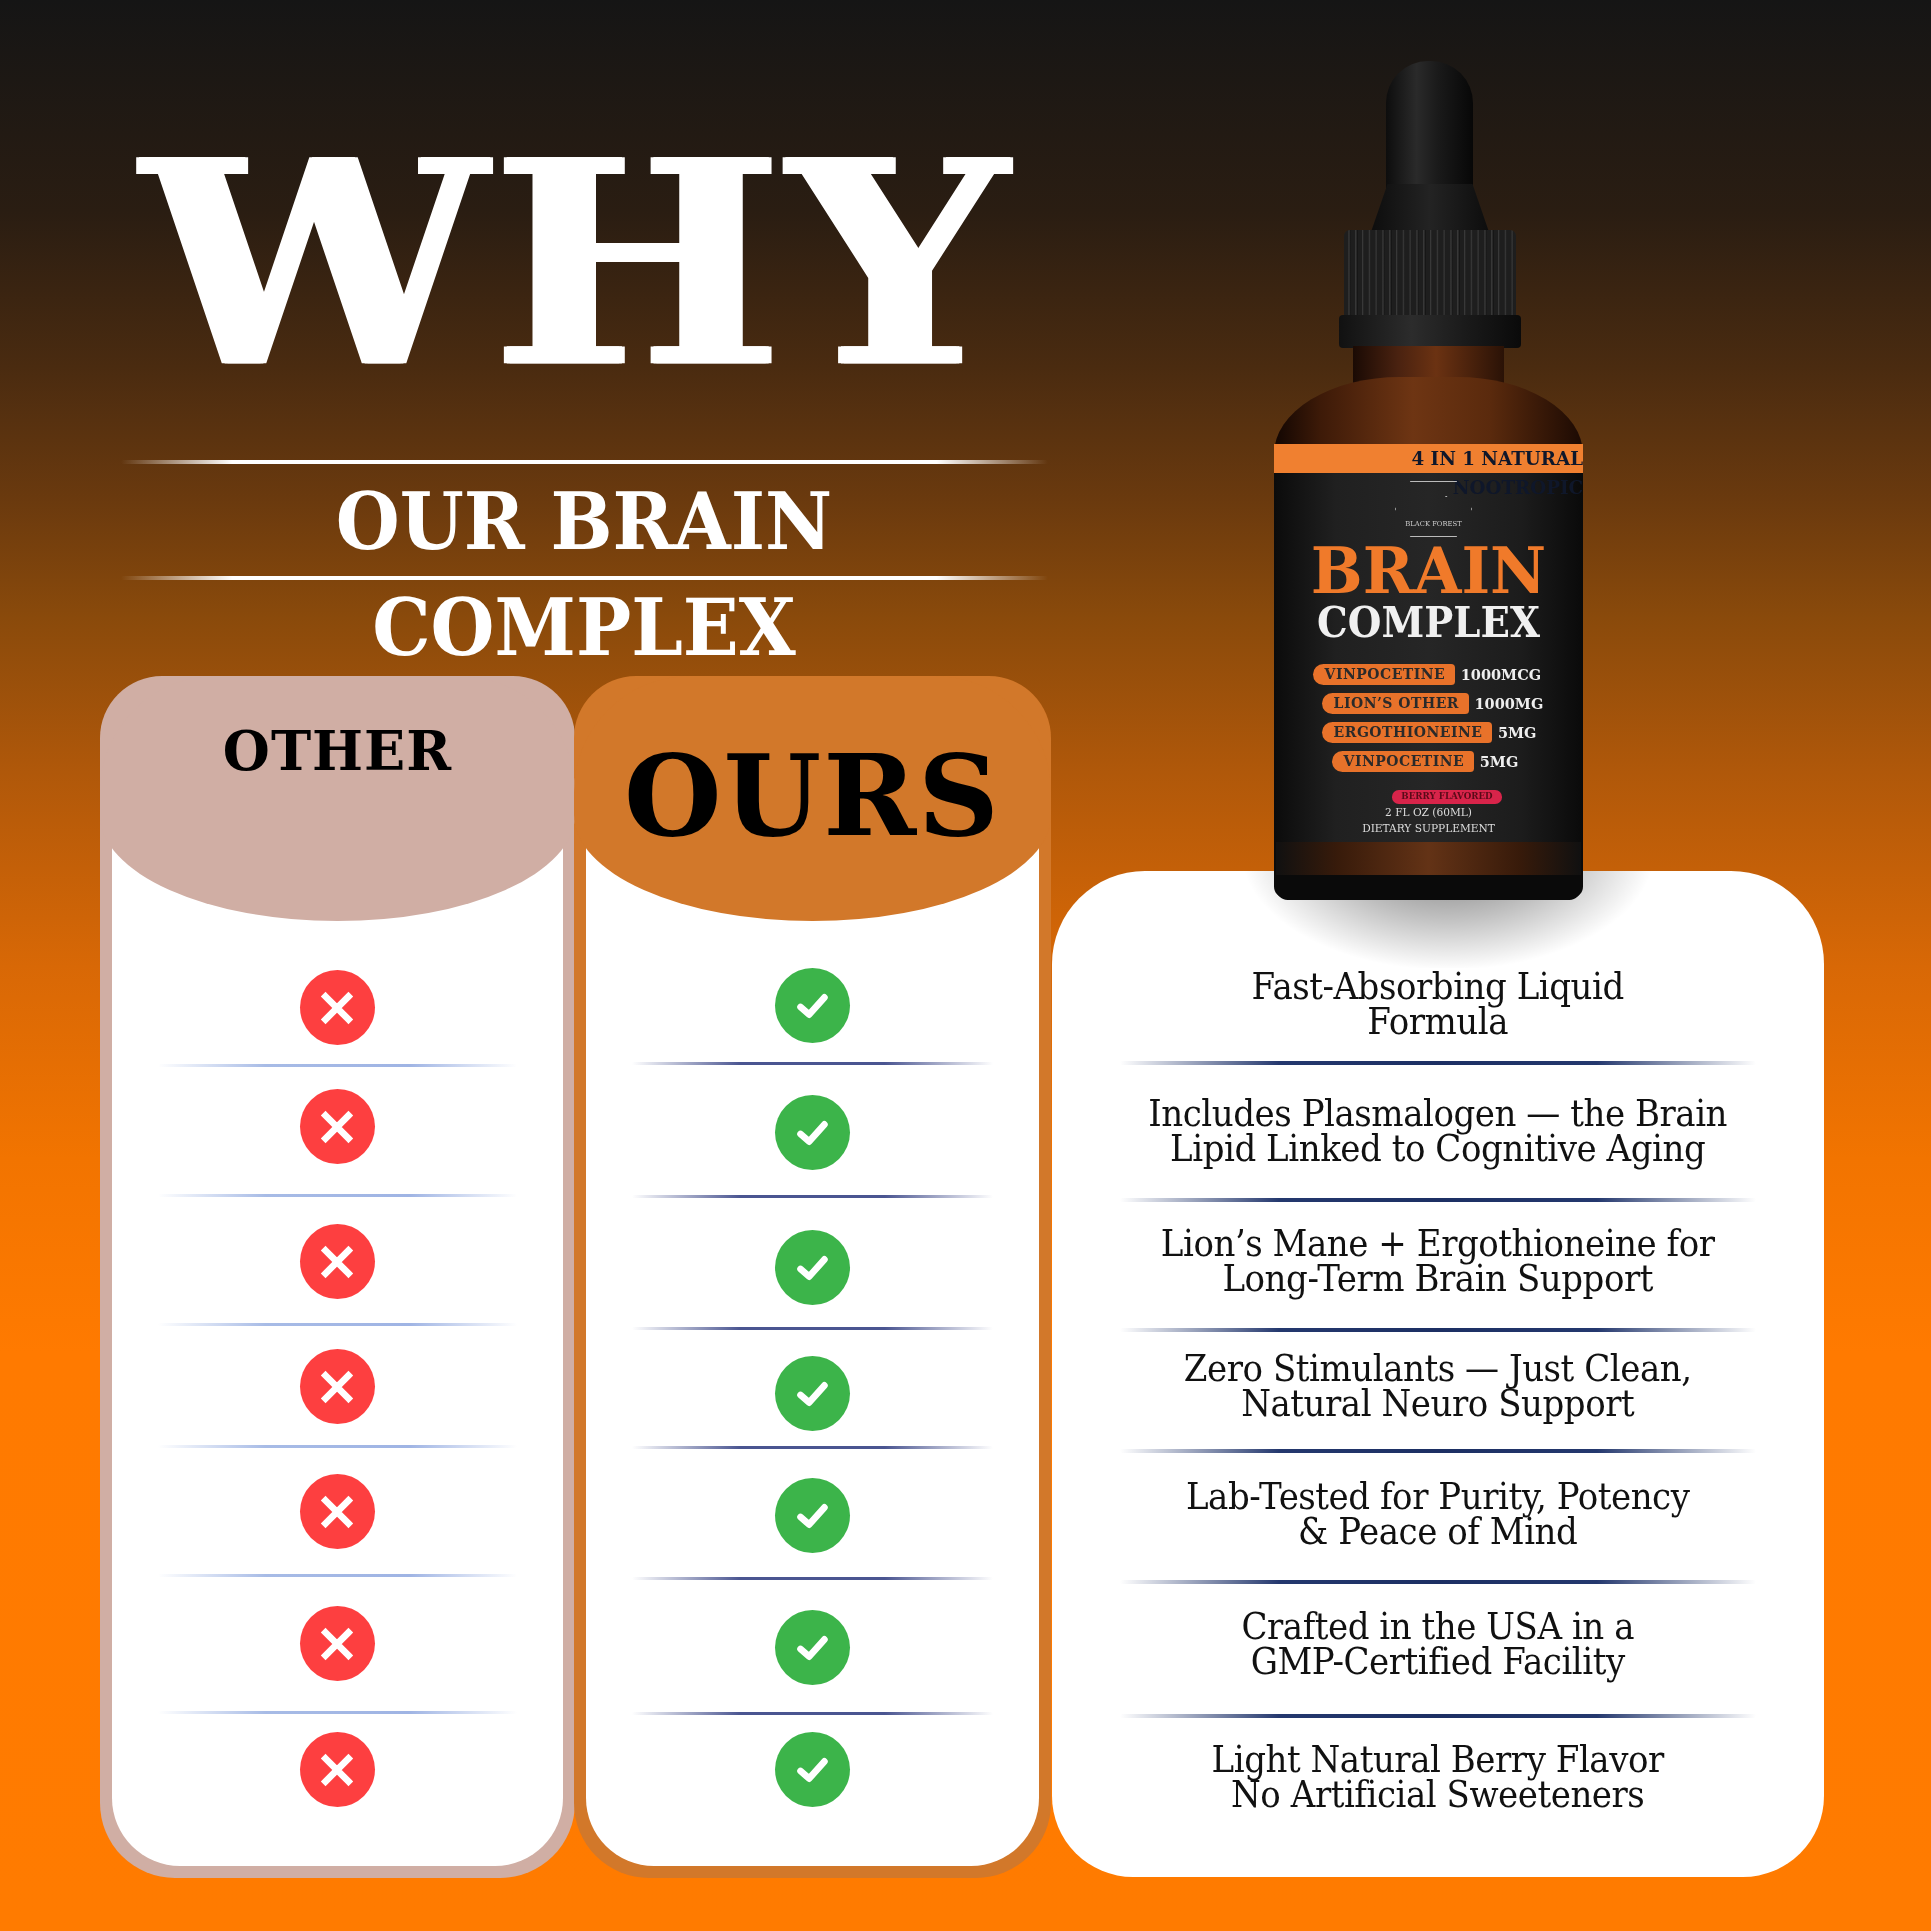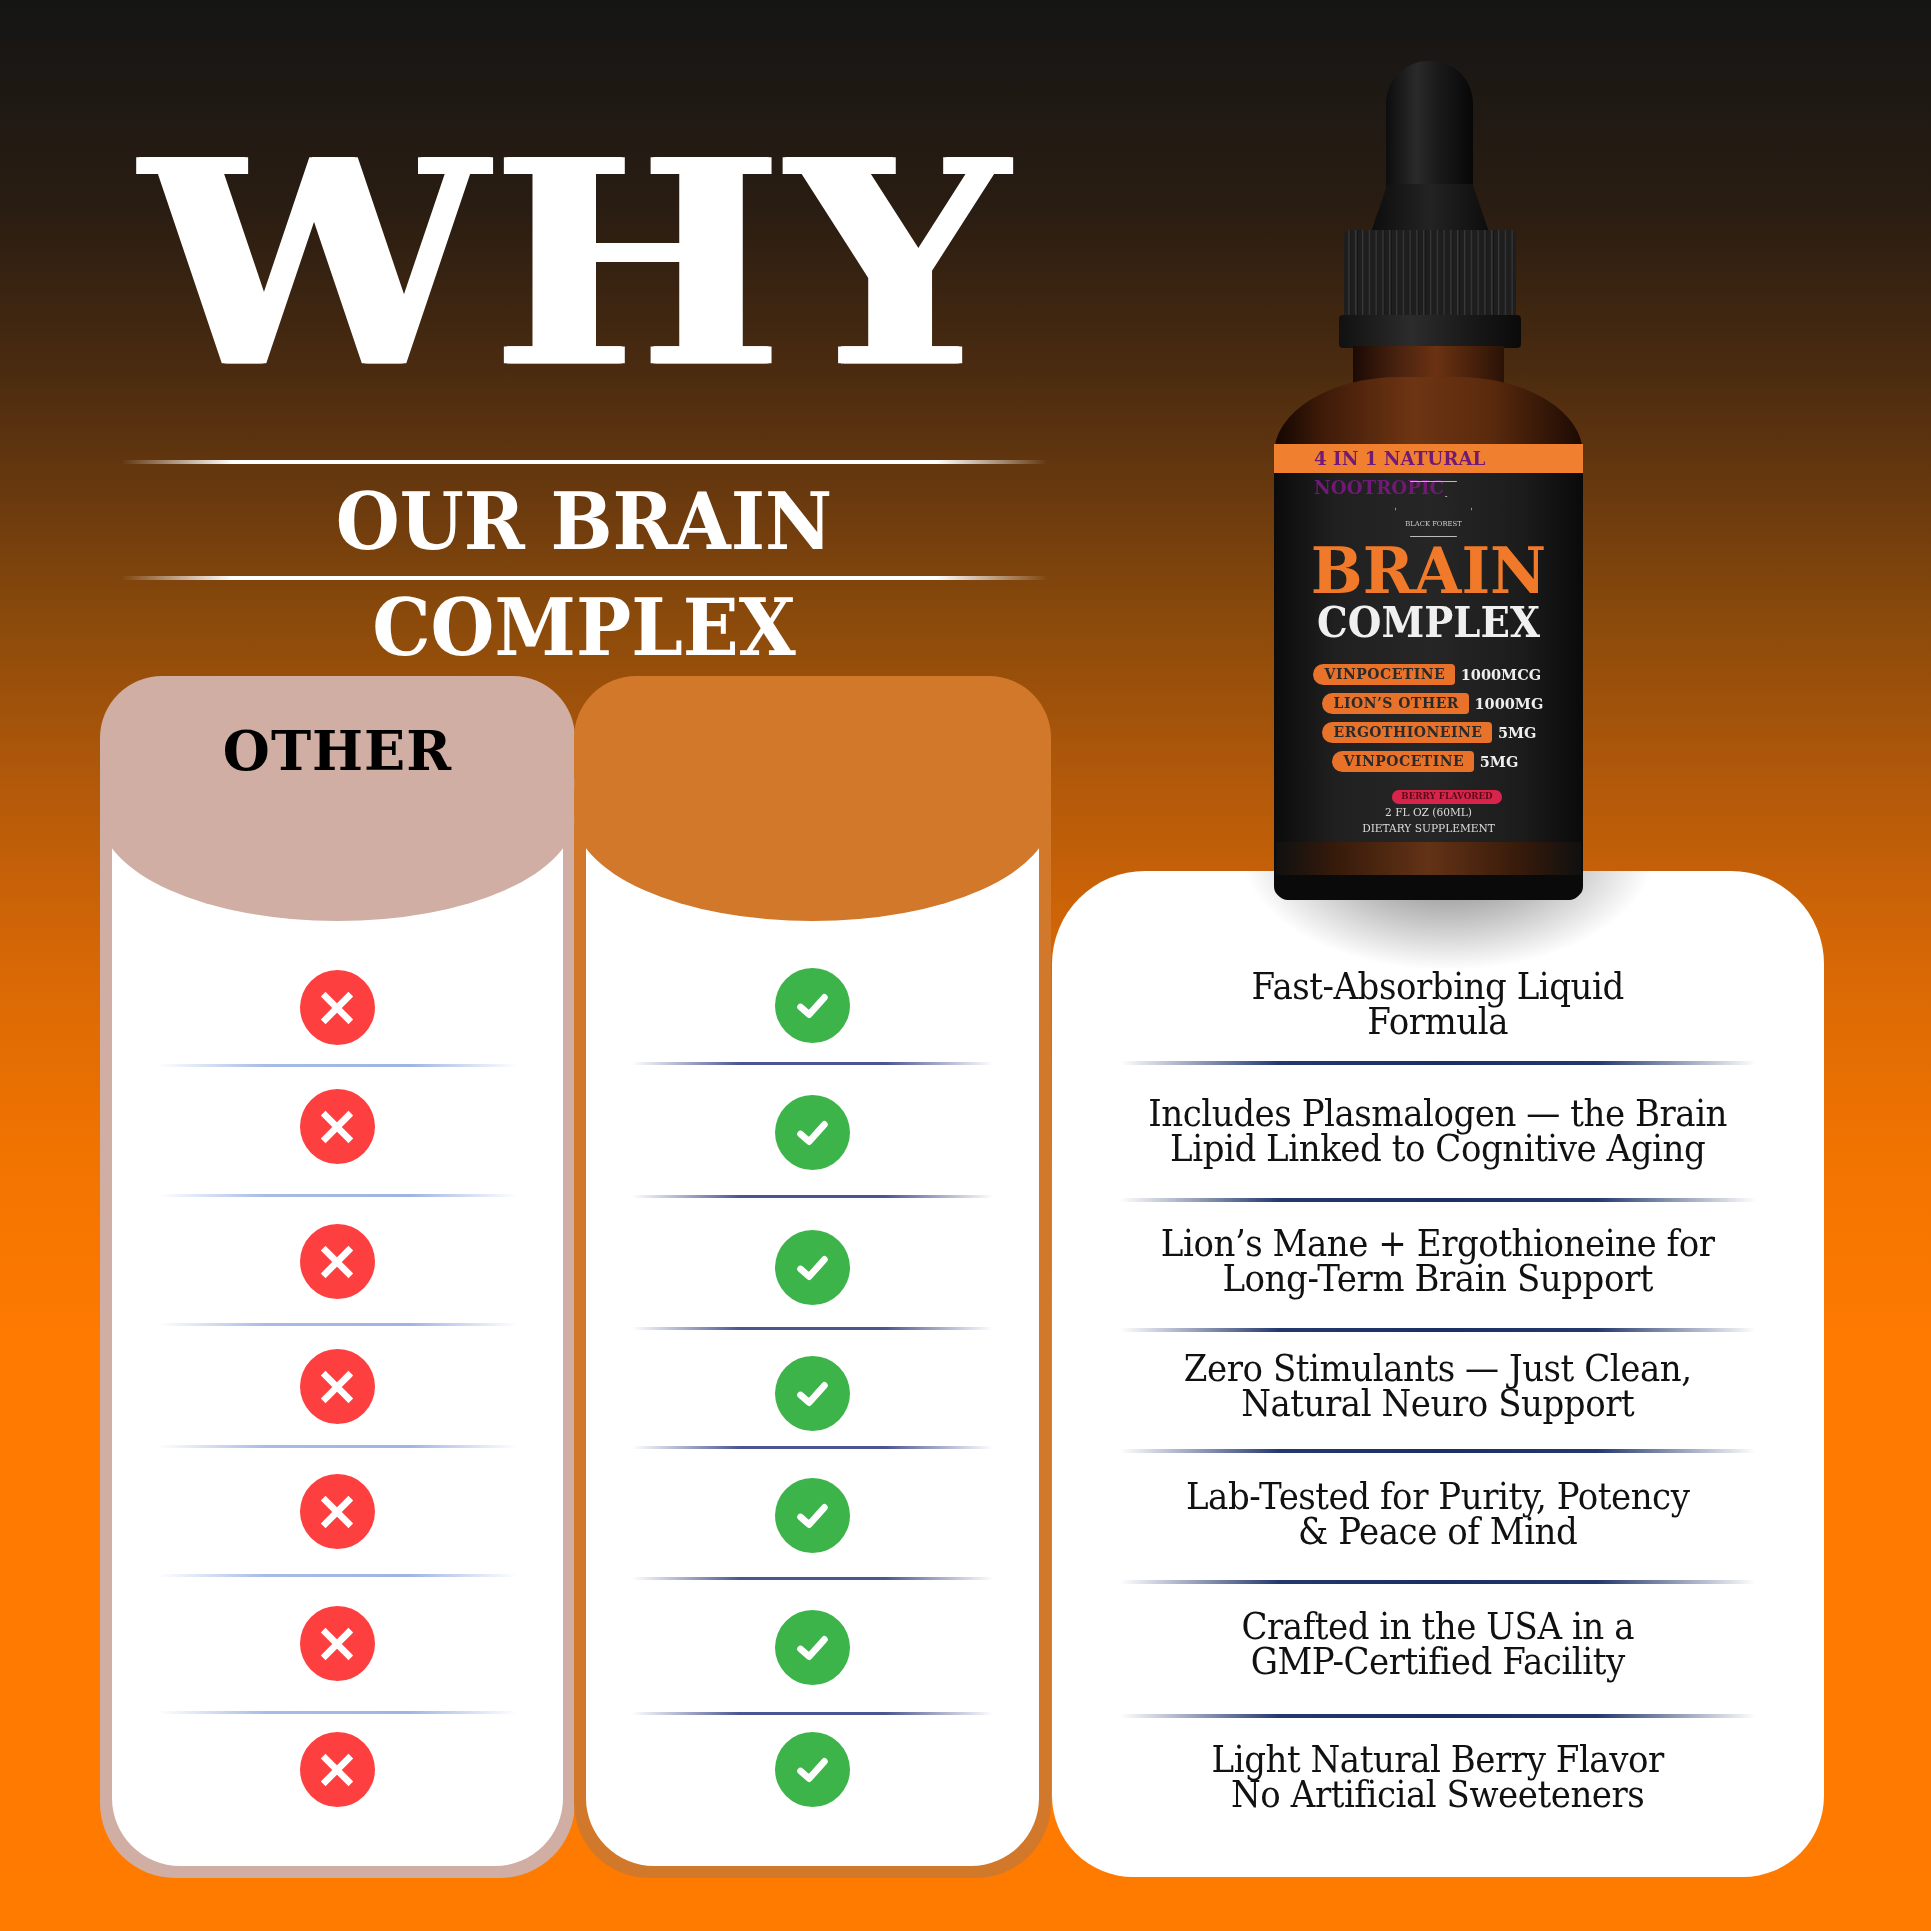--- a/index.html
+++ b/index.html
@@ -161,22 +161,22 @@
       border-radius: 126px 126px 0 0 / 77px 77px 0 0;
     }
     .body {
       position: absolute; left: 0; top: 396px; width: 309px; height: 444px;
       background: linear-gradient(90deg, #0b0b0b 0%, #202020 20%, #262626 50%, #1c1c1c 80%, #0a0a0a 100%);
       border-radius: 0 0 11.6px 11.6px;
     }
     .band {
       position: absolute; left: 0; top: 386px; width: 309px; height: 29px;
       background: #f08030;
-      color: #701a75; font-family: "DejaVu Serif", serif; font-weight: bold;
-      font-size: 18.3px; line-height: 29px; text-align: left; letter-spacing: 0px;
+      color: #0f172a; font-family: "DejaVu Serif", serif; font-weight: bold;
+      font-size: 18.3px; line-height: 29px; text-align: right; letter-spacing: 0px;
       transform: scaleX(1);
       padding-left: 40px;
     }
     .logo {
       position: absolute; left: 121px; top: 423px; width: 77px; height: 56px;
       border: 1.9px solid #bbb;
       clip-path: polygon(20% 0, 80% 0, 100% 50%, 80% 100%, 20% 100%, 0 50%);
       display: flex; align-items: flex-end; justify-content: center;
       color: #ccc; font-size: 6.8px; padding-bottom: 7.7px;
     }
@@ -281,20 +281,21 @@
   <div class="row-icon x-icon" style="top:1056px">
       <svg viewBox="0 0 44 44">
         <path d="M10 10 L34 34 M34 10 L10 34" stroke="#fff" stroke-width="7" stroke-linecap="square"></path>
       </svg>
     </div>
 </div>
 
 <div class="abs col col-ours">
   <div class="col-inner"></div>
   <div class="col-head"></div>
+  <div class="col-title">OURS</div>
 
   <div class="row-icon check-icon" style="top:292px">
       <svg viewBox="0 0 44 44">
         <path d="M10 23 L19 31 L35 13" fill="none" stroke="#fff" stroke-width="7" stroke-linecap="round" stroke-linejoin="round"></path>
       </svg>
     </div>
   <div class="col-divider" style="top:386px"></div>
   <div class="row-icon check-icon" style="top:419px">
       <svg viewBox="0 0 44 44">
         <path d="M10 23 L19 31 L35 13" fill="none" stroke="#fff" stroke-width="7" stroke-linecap="round" stroke-linejoin="round"></path>

